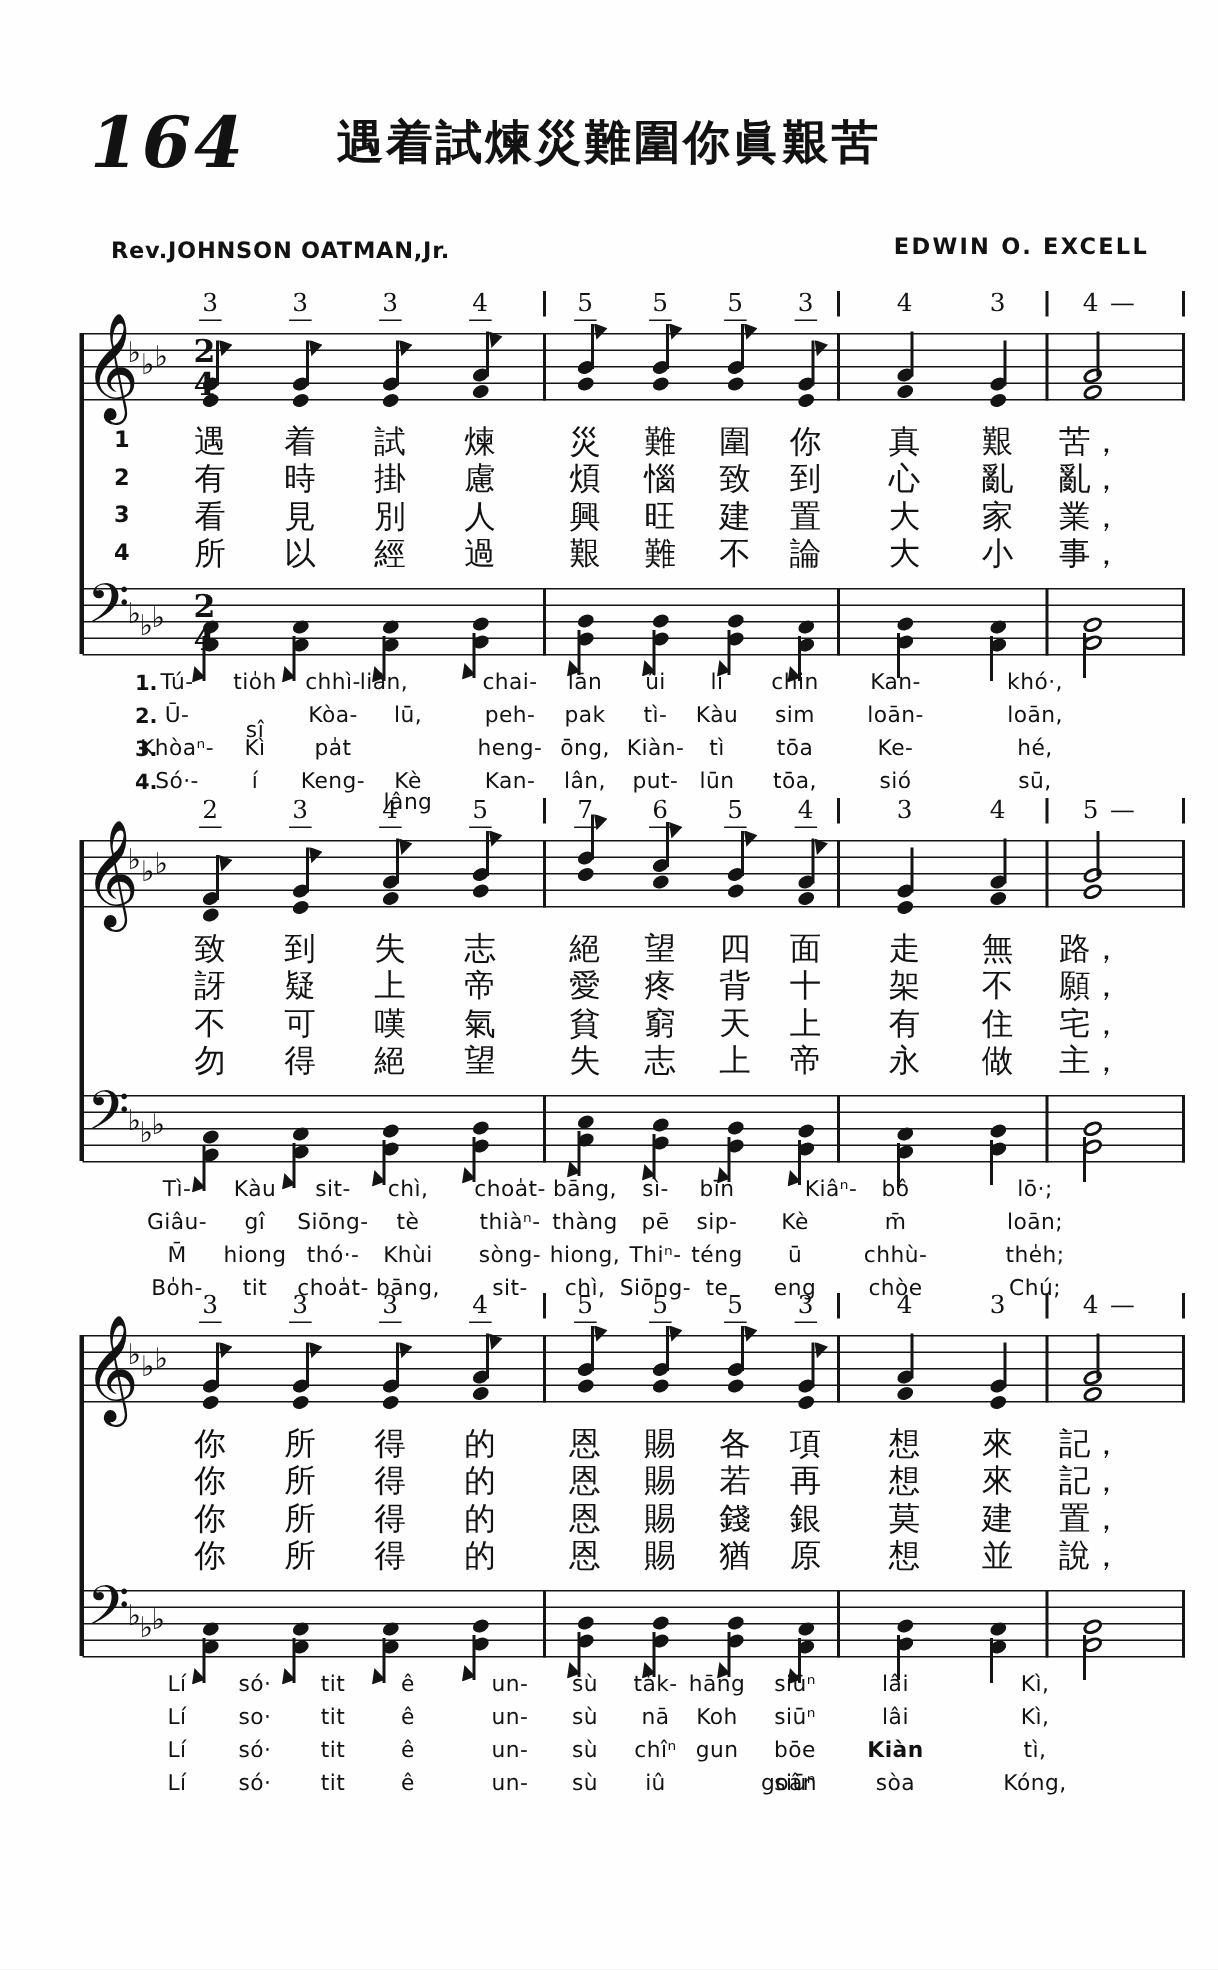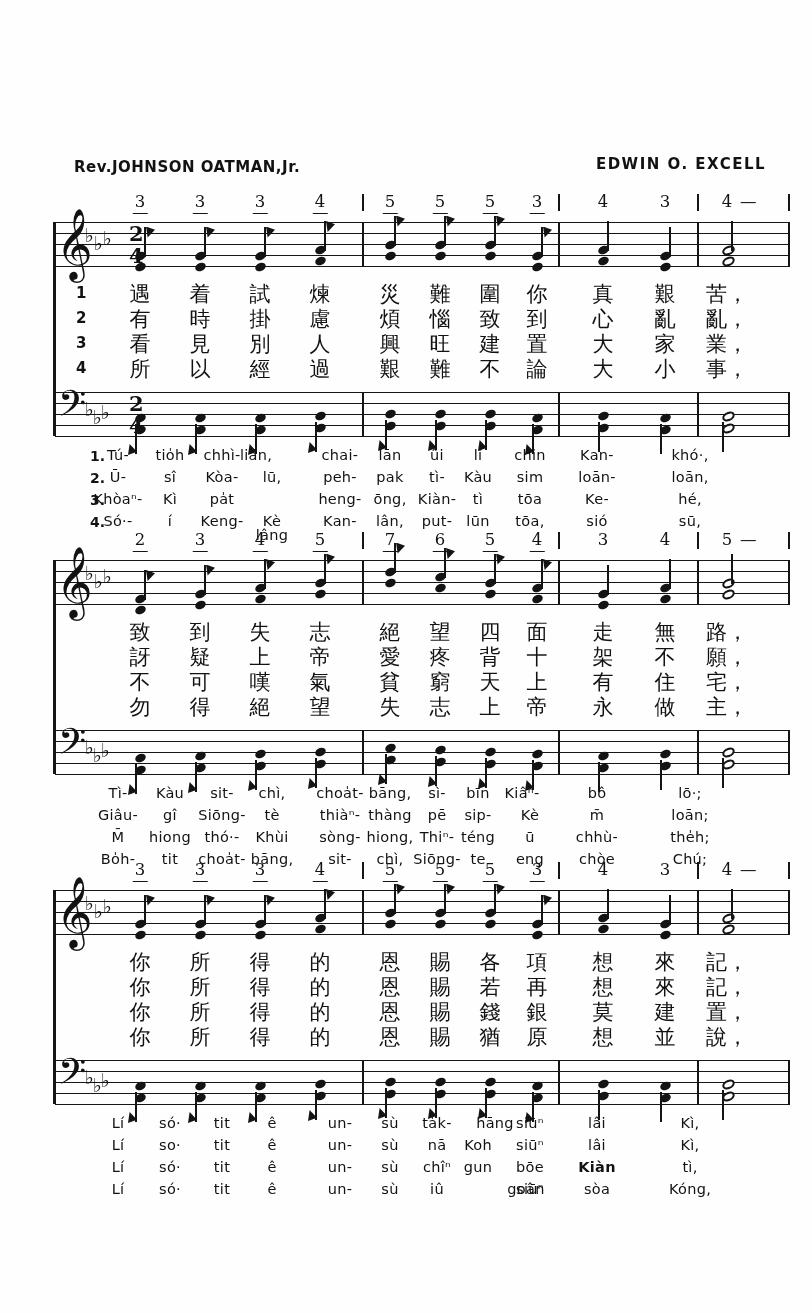--- a/index.html
+++ b/index.html
@@ -40,20 +40,22 @@
   
   .zh{position:absolute;transform:translateX(-50%);font-size:21px;line-height:1;white-space:nowrap;}
   .rom{position:absolute;transform:translateX(-50%);font-size:14.5px;line-height:1;white-space:nowrap;
        letter-spacing:.3px;}
   .vnum{position:absolute;font-size:15px;font-weight:bold;}
 </style>
 </head>
 <body>
 
 <div id="page">
+  <div class="abs" id="hymn-number">164</div>
+  <div class="abs" id="title-zh">遇着試煉災難圍你眞艱苦</div>
   <div class="abs" id="lyricist">Rev.JOHNSON OATMAN,Jr.</div>
   <div class="abs" id="composer">EDWIN O. EXCELL</div>
   <div id="systems">
       <div class="system" style="top: 192px;">
         <div class="abs" style="left: 0px; top: 0px; width: 812px; height: 22px; position: absolute;">
           <div class="jnum u" style="left: 140px; top: 0px;">3</div>
           <div class="jnum u" style="left: 200px; top: 0px;">3</div>
           <div class="jnum u" style="left: 260px; top: 0px;">3</div>
           <div class="jnum u" style="left: 320px; top: 0px;">4</div>
           <div class="jnum u" style="left: 390px; top: 0px;">5</div>
@@ -285,21 +287,21 @@
         <div class="rom" style="left: 256px; top: 256px;">liān,</div>
         <div class="rom" style="left: 340px; top: 256px;">chai-</div>
         <div class="rom" style="left: 390px; top: 256px;">lān</div>
         <div class="rom" style="left: 437px; top: 256px;">ûi</div>
         <div class="rom" style="left: 478px; top: 256px;">lí</div>
         <div class="rom" style="left: 530px; top: 256px;">chin</div>
         <div class="rom" style="left: 597px; top: 256px;">Kan-</div>
         <div class="rom" style="left: 690px; top: 256px;">khó·,</div>
         <div class="vnum" style="left: 90px; top: 278px; font-size: 14px;">2.</div>
         <div class="rom" style="left: 118px; top: 278px;">Ū-</div>
-        <div class="rom" style="left: 170px; top: 278px;">sî</div>
+        <div class="rom" style="left: 170px; top: 288px;">sî</div>
         <div class="rom" style="left: 222px; top: 278px;">Kòa-</div>
         <div class="rom" style="left: 272px; top: 278px;">lū,</div>
         <div class="rom" style="left: 340px; top: 278px;">peh-</div>
         <div class="rom" style="left: 390px; top: 278px;">pak</div>
         <div class="rom" style="left: 437px; top: 278px;">tì-</div>
         <div class="rom" style="left: 478px; top: 278px;">Kàu</div>
         <div class="rom" style="left: 530px; top: 278px;">sim</div>
         <div class="rom" style="left: 597px; top: 278px;">loān-</div>
         <div class="rom" style="left: 690px; top: 278px;">loān,</div>
         <div class="vnum" style="left: 90px; top: 300px; font-size: 14px;">3.</div>
@@ -548,21 +550,21 @@
         <div class="zh" style="left: 665px; top: 167px;">做</div>
         <div class="zh" style="left: 727px; top: 167px;">主，</div>
         <div class="rom" style="left: 118px; top: 256px;">Tì-</div>
         <div class="rom" style="left: 170px; top: 256px;">Kàu</div>
         <div class="rom" style="left: 222px; top: 256px;">sit-</div>
         <div class="rom" style="left: 272px; top: 256px;">chì,</div>
         <div class="rom" style="left: 340px; top: 256px;">choa̍t-</div>
         <div class="rom" style="left: 390px; top: 256px;">bāng,</div>
         <div class="rom" style="left: 437px; top: 256px;">sì-</div>
         <div class="rom" style="left: 478px; top: 256px;">bīn</div>
-        <div class="rom" style="left: 522px; top: 256px;">Kiâⁿ-</div>
+        <div class="rom" style="left: 554px; top: 256px;">Kiâⁿ-</div>
         <div class="rom" style="left: 597px; top: 256px;">bô</div>
         <div class="rom" style="left: 690px; top: 256px;">lō·;</div>
         <div class="rom" style="left: 118px; top: 278px;">Giâu-</div>
         <div class="rom" style="left: 170px; top: 278px;">gî</div>
         <div class="rom" style="left: 222px; top: 278px;">Siōng-</div>
         <div class="rom" style="left: 272px; top: 278px;">tè</div>
         <div class="rom" style="left: 340px; top: 278px;">thiàⁿ-</div>
         <div class="rom" style="left: 390px; top: 278px;">thàng</div>
         <div class="rom" style="left: 437px; top: 278px;">pē</div>
         <div class="rom" style="left: 478px; top: 278px;">sip-</div>
@@ -812,21 +814,21 @@
         <div class="zh" style="left: 603px; top: 167px;">想</div>
         <div class="zh" style="left: 665px; top: 167px;">並</div>
         <div class="zh" style="left: 727px; top: 167px;">說，</div>
         <div class="rom" style="left: 118px; top: 256px;">Lí</div>
         <div class="rom" style="left: 170px; top: 256px;">só·</div>
         <div class="rom" style="left: 222px; top: 256px;">tit</div>
         <div class="rom" style="left: 272px; top: 256px;">ê</div>
         <div class="rom" style="left: 340px; top: 256px;">un-</div>
         <div class="rom" style="left: 390px; top: 256px;">sù</div>
         <div class="rom" style="left: 437px; top: 256px;">ta̍k-</div>
-        <div class="rom" style="left: 495px; top: 256px;">hāng</div>
+        <div class="rom" style="left: 478px; top: 256px;">hāng</div>
         <div class="rom" style="left: 530px; top: 256px;">siūⁿ</div>
         <div class="rom" style="left: 597px; top: 256px;">lâi</div>
         <div class="rom" style="left: 690px; top: 256px;">Kì,</div>
         <div class="rom" style="left: 118px; top: 278px;">Lí</div>
         <div class="rom" style="left: 170px; top: 278px;">so·</div>
         <div class="rom" style="left: 222px; top: 278px;">tit</div>
         <div class="rom" style="left: 272px; top: 278px;">ê</div>
         <div class="rom" style="left: 340px; top: 278px;">un-</div>
         <div class="rom" style="left: 390px; top: 278px;">sù</div>
         <div class="rom" style="left: 437px; top: 278px;">nā</div>

